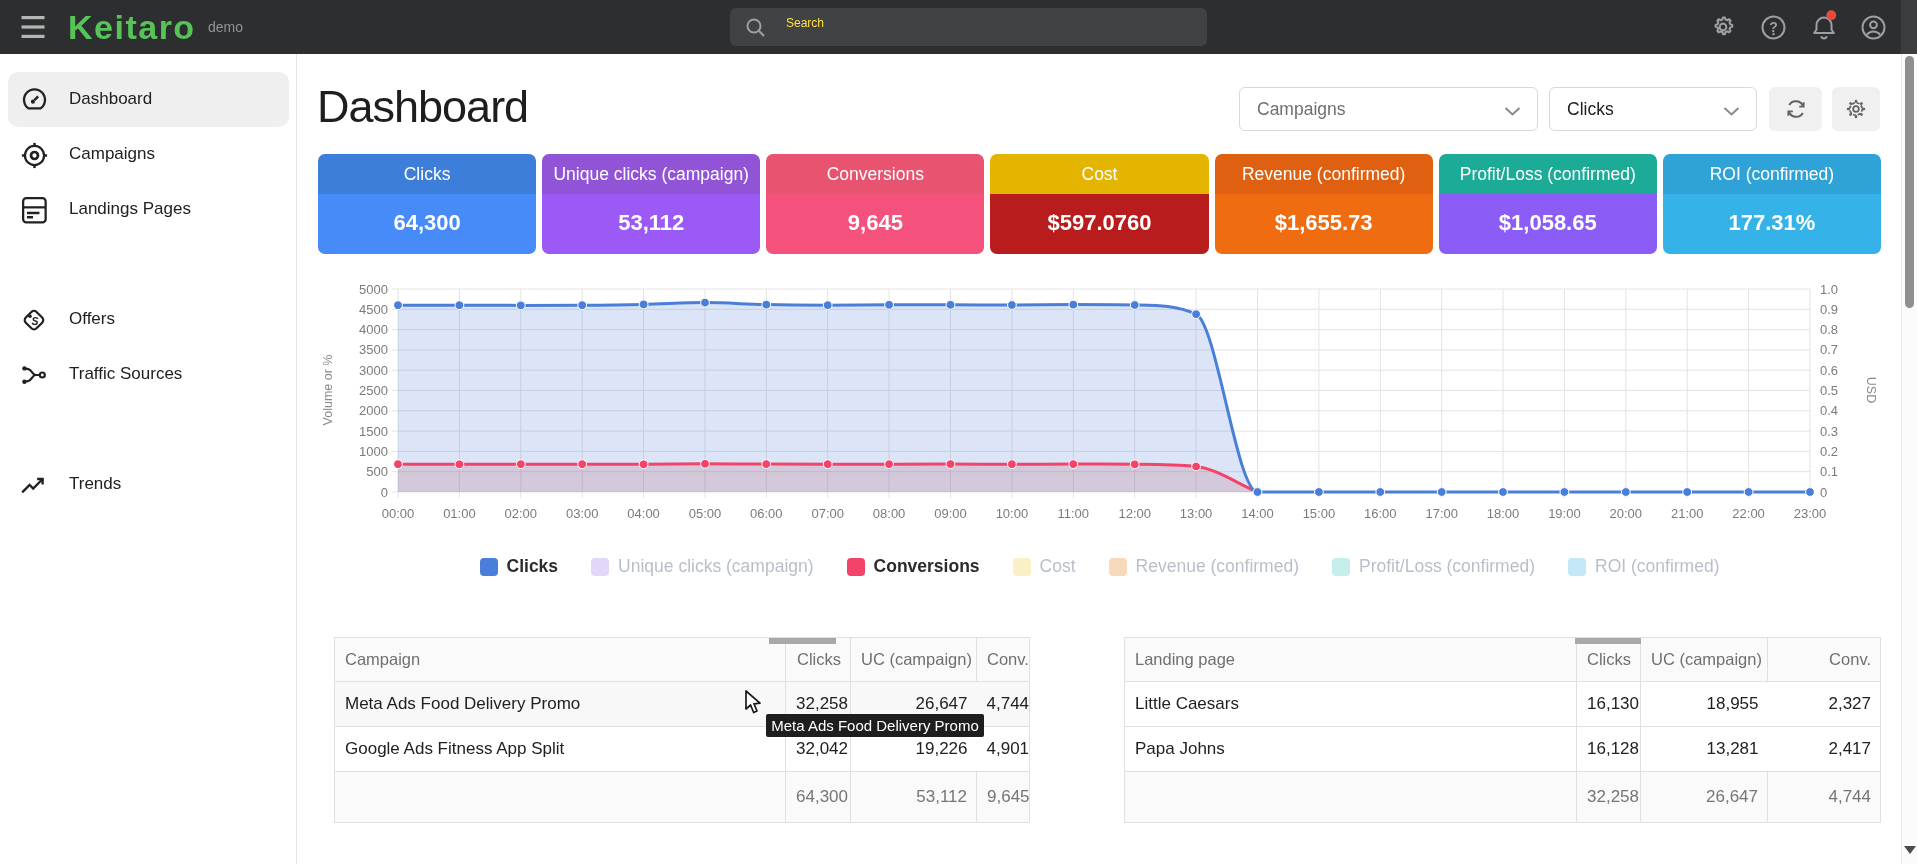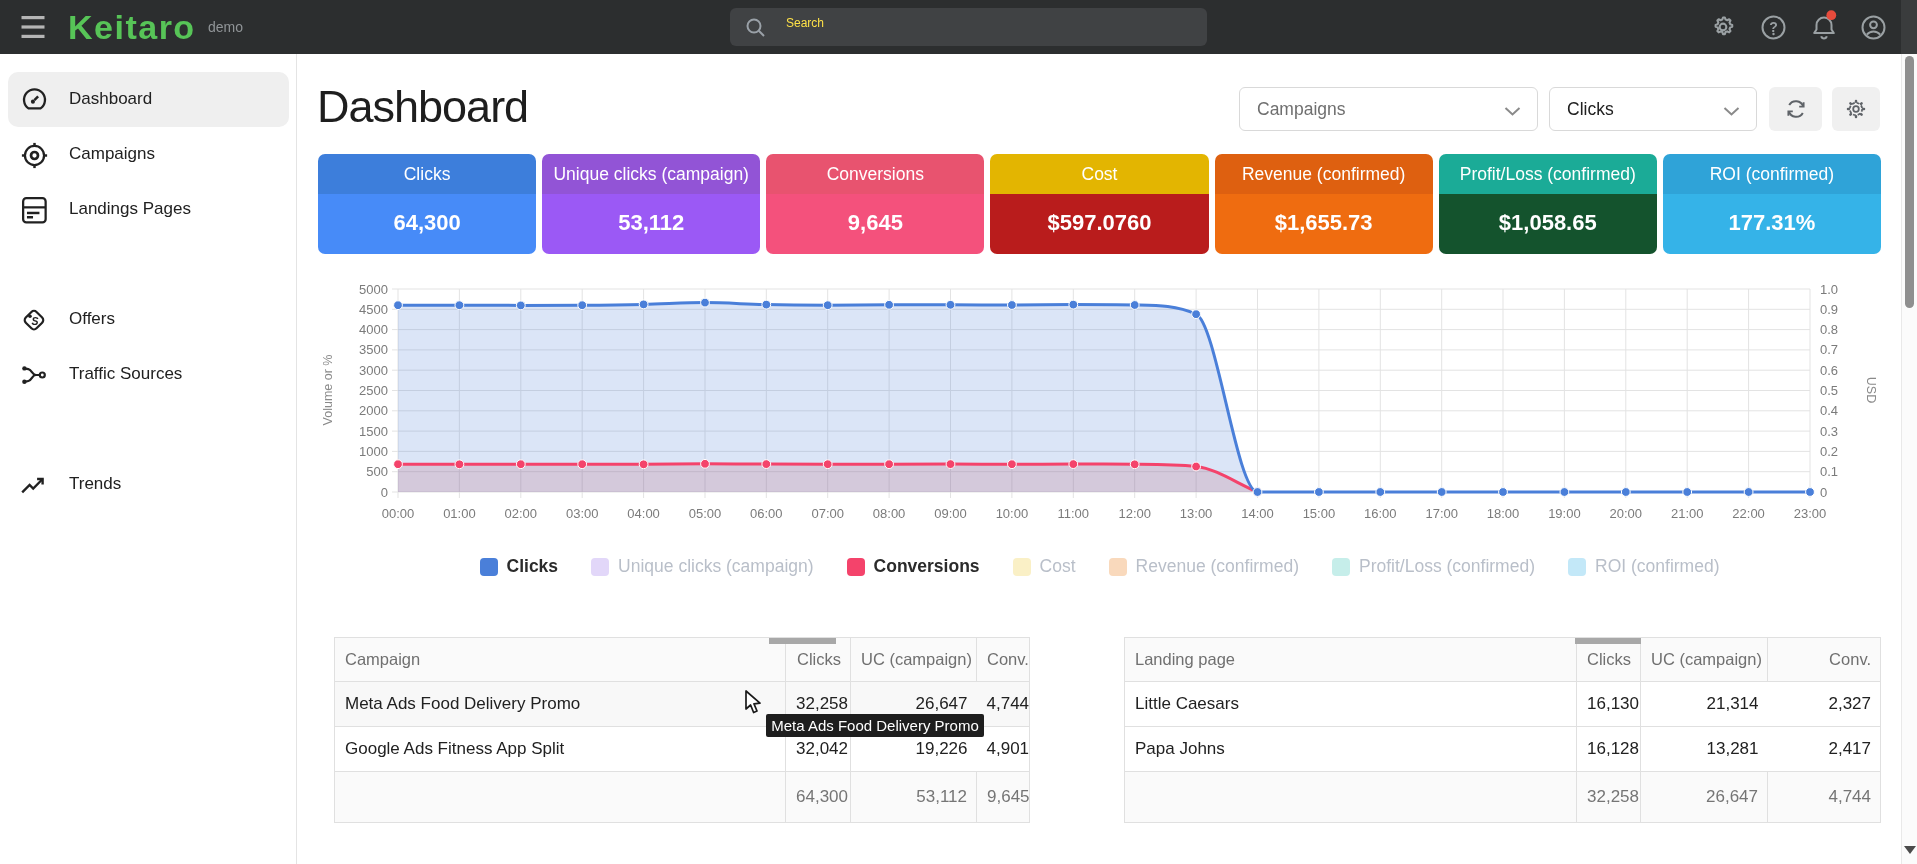--- a/index.html
+++ b/index.html
@@ -199,21 +199,21 @@
  <div class="card">
       <div class="t" style="background:#e3b501">Cost</div>
       <div class="v" style="background:#b91c1c">$597.0760</div>
     </div>
  <div class="card">
       <div class="t" style="background:#de6010">Revenue (confirmed)</div>
       <div class="v" style="background:#ef6c10">$1,655.73</div>
     </div>
  <div class="card">
       <div class="t" style="background:#1bab97">Profit/Loss (confirmed)</div>
-      <div class="v" style="background:#14532d">$1,058.65</div>
+      <div class="v" style="background:#8b5cf6">$1,058.65</div>
     </div>
  <div class="card">
       <div class="t" style="background:#2fa3d8">ROI (confirmed)</div>
       <div class="v" style="background:#35b3e8">177.31%</div>
     </div>
 </div>
 <div class="abs" style="left:318px;top:270px">
 <svg id="chart" width="1563" height="260" viewBox="0 0 1563 260">
 <style>.al{font:13px "Liberation Sans",sans-serif;fill:#7b7b7b}.at{font:12.5px "Liberation Sans",sans-serif;fill:#8a8a8a}</style>
 <g stroke="#e3e3e3" stroke-width="1">
@@ -438,21 +438,21 @@
  <tbody>
       <tr class="hd">
         <td>Landing page</td>
         <td class="n b">Clicks</td>
         <td class="n">UC (campaign)</td>
         <td class="n c">Conv.</td>
       </tr>
  <tr class="bd">
         <td>Little Caesars</td>
         <td class="n b">16,130</td>
-        <td class="n">21,314</td>
+        <td class="n">18,955</td>
         <td class="n">2,327</td>
       </tr>
  <tr class="bd">
         <td>Papa Johns</td>
         <td class="n b">16,128</td>
         <td class="n">13,281</td>
         <td class="n">2,417</td>
       </tr>
  <tr class="ft">
         <td></td>

